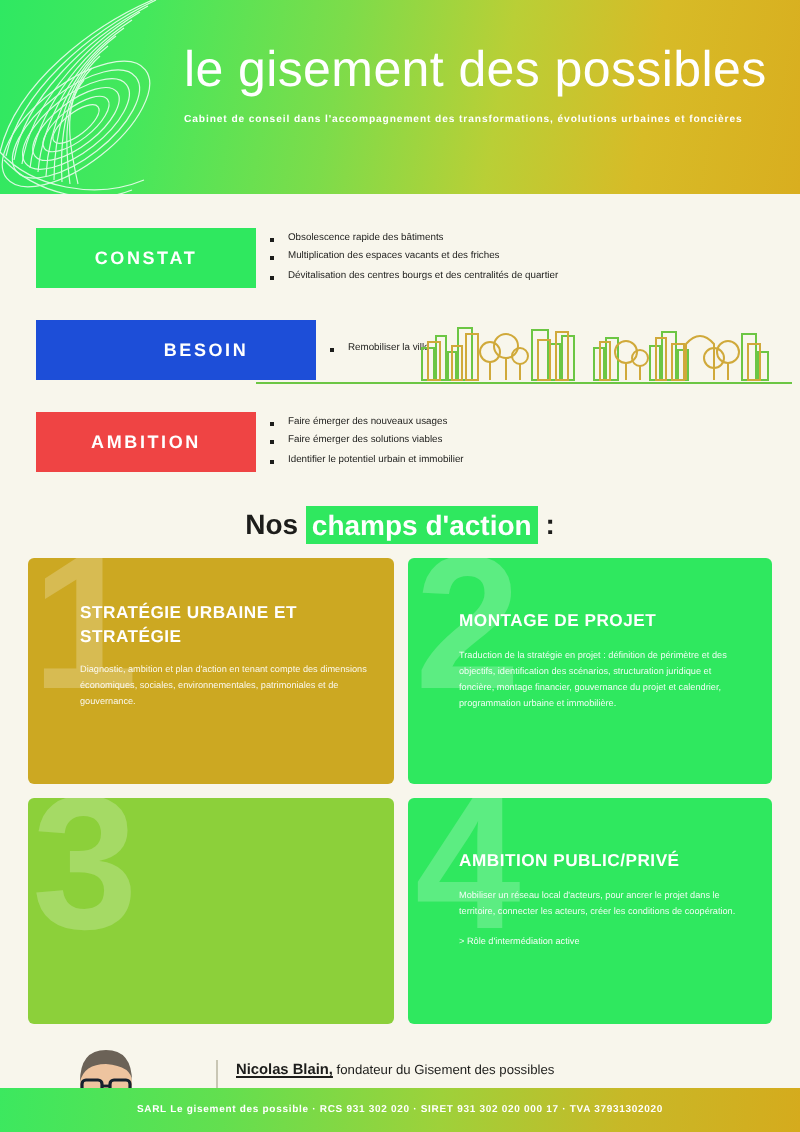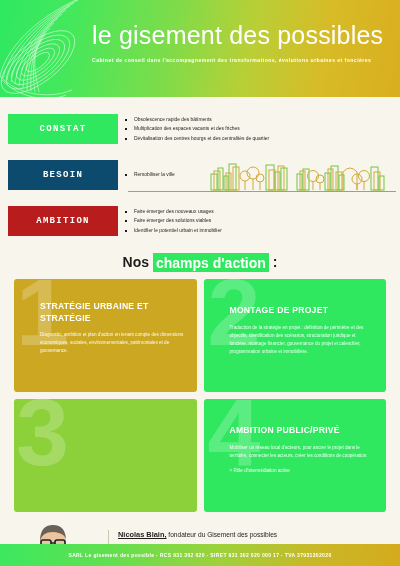--- a/index.html
+++ b/index.html
@@ -28,25 +28,25 @@
     color:#ffffff;font-size:5.1px;letter-spacing:.45px;margin-top:9px;white-space:nowrap;font-weight:700;
   }
 
   
   .rows{position:relative;padding-top:13px;}
   .row{position:relative;display:flex;align-items:center;height:38px;margin-bottom:8px;}
   .pill{
     width:110px;height:30px;border-radius:0;
     display:flex;align-items:center;justify-content:center;
     color:#fff;font-size:9px;font-weight:700;letter-spacing:1.3px;
-    margin-left:8px;flex:none;font-family:Liberation Mono, monospace;
+    margin-left:18px;flex:none;
   }
   .pill.constat{background:#2fe85f;}
-  .pill.besoin{background:#0c4a6e;}
-  .pill.ambition{background:#b91c1c;}
+  .pill.besoin{background:#1d4ed8;padding-left:30px;}
+  .pill.ambition{background:#ef4444;}
   .bullets{margin-left:16px;}
   .bullets li{
     list-style:none;position:relative;
     font-size:4.9px;color:#1d1d1b;line-height:1.95;white-space:nowrap;
   }
   .bullets li:before{
     content:"";position:absolute;left:-9px;top:4px;
     width:2.2px;height:2.2px;background:#1d1d1b;
   }
   .bullets{padding:0;margin-top:0;margin-bottom:0;}

